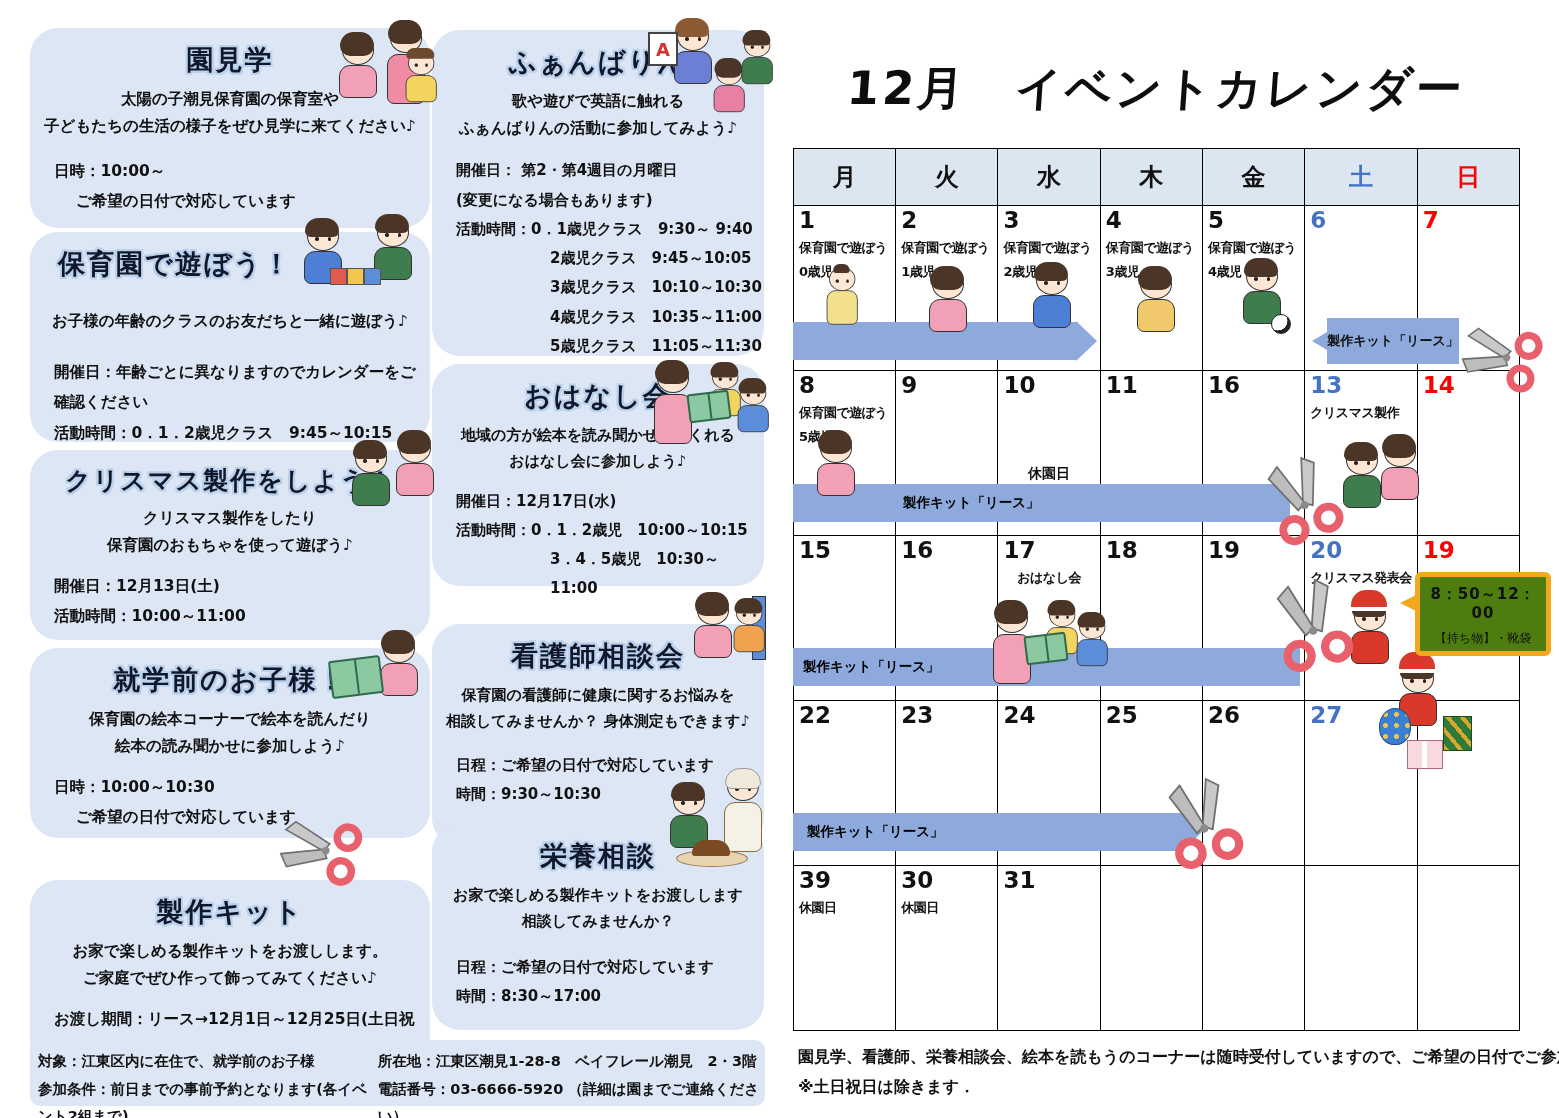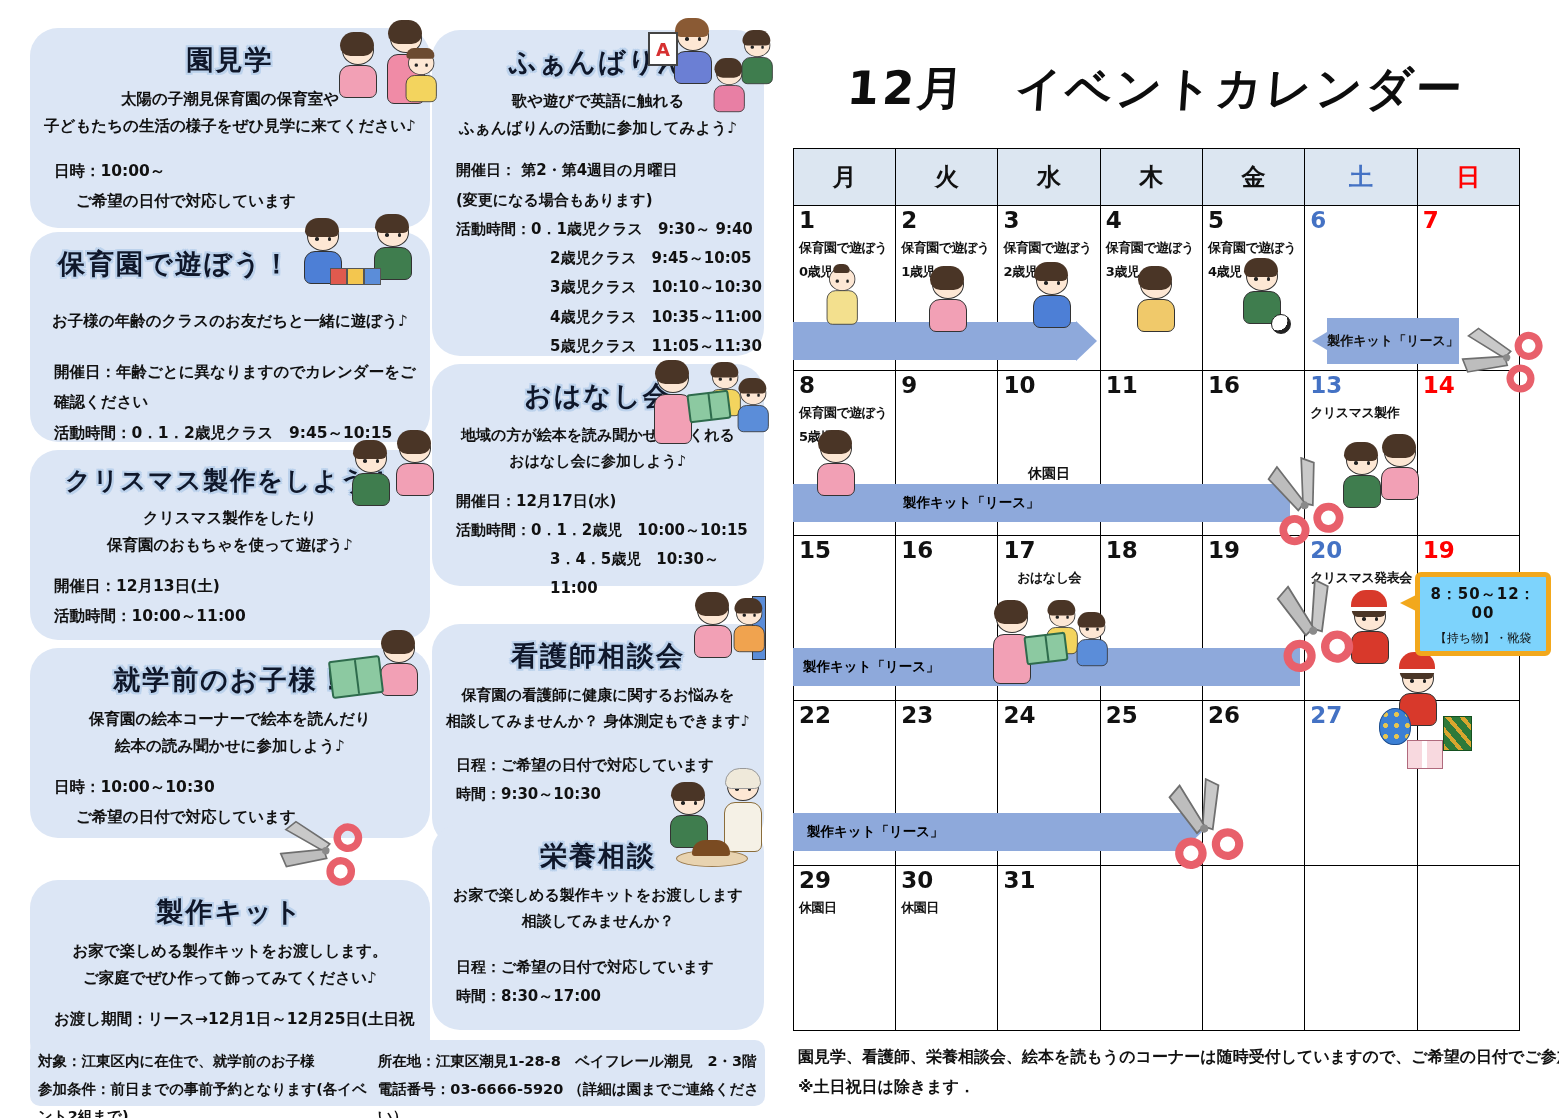--- a/index.html
+++ b/index.html
@@ -39,21 +39,21 @@
   
   .overlay{position:absolute;left:793px;top:148px;width:726px;height:882px;pointer-events:none;}
   .bar{position:absolute;height:38px;background:var(--bar);display:flex;align-items:center;z-index:1;}
   .bar.arrow::after{content:"";position:absolute;right:-21px;top:-1px;border-top:20px solid transparent;
                     border-bottom:20px solid transparent;border-left:21px solid var(--bar);}
   .bar-label{font-size:13.5px;font-weight:bold;white-space:nowrap;color:#000;}
   .callout-blue{position:absolute;background:var(--bar);z-index:2;display:flex;align-items:center;justify-content:center;
                 font-size:13px;font-weight:bold;white-space:nowrap;}
   .callout-blue::before{content:"";position:absolute;left:-15px;top:14px;border-top:9px solid transparent;
                         border-bottom:9px solid transparent;border-right:15px solid var(--bar);}
-  .callout-orange{position:absolute;background:#7dd3fc;border:5px solid var(--callout_border);border-radius:6px;
+  .callout-orange{position:absolute;background:#4d7c0f;border:5px solid var(--callout_border);border-radius:6px;
                   z-index:4;text-align:center;padding-top:8px;}
   .callout-orange::before{content:"";position:absolute;left:-20px;top:16px;border-top:10px solid transparent;
                           border-bottom:10px solid transparent;border-right:20px solid var(--callout_border);}
   .co-time{font-size:15px;font-weight:bold;letter-spacing:1px;}
   .co-items{font-size:12px;font-weight:normal;margin-top:8px;}
 
   
   .kid{position:absolute;width:40px;height:66px;z-index:2;}
   .kid i{display:block;position:absolute;}
   .kid .hair{top:0;left:3px;width:34px;height:19px;background:#4a3526;border-radius:16px 16px 7px 7px;z-index:2;}
@@ -377,21 +377,21 @@
       <div class="cell"><span class="date">19</span></div>
       <div class="cell sat"><span class="date">20</span><div class="ev">クリスマス発表会</div></div>
       <div class="cell sun"><span class="date">19</span></div>
       <div class="cell"><span class="date">22</span></div>
       <div class="cell"><span class="date">23</span></div>
       <div class="cell"><span class="date">24</span></div>
       <div class="cell"><span class="date">25</span></div>
       <div class="cell"><span class="date">26</span></div>
       <div class="cell sat"><span class="date">27</span></div>
       <div class="cell sun"></div>
-      <div class="cell"><span class="date">29</span><div class="ev">休園日</div></div>
+      <div class="cell"><span class="date">39</span><div class="ev">休園日</div></div>
       <div class="cell"><span class="date">30</span><div class="ev">休園日</div></div>
       <div class="cell"><span class="date">31</span></div>
       <div class="cell"></div>
       <div class="cell"></div>
       <div class="cell sat"></div>
       <div class="cell sun"></div>
     </div>
 
   <div class="overlay">
 

